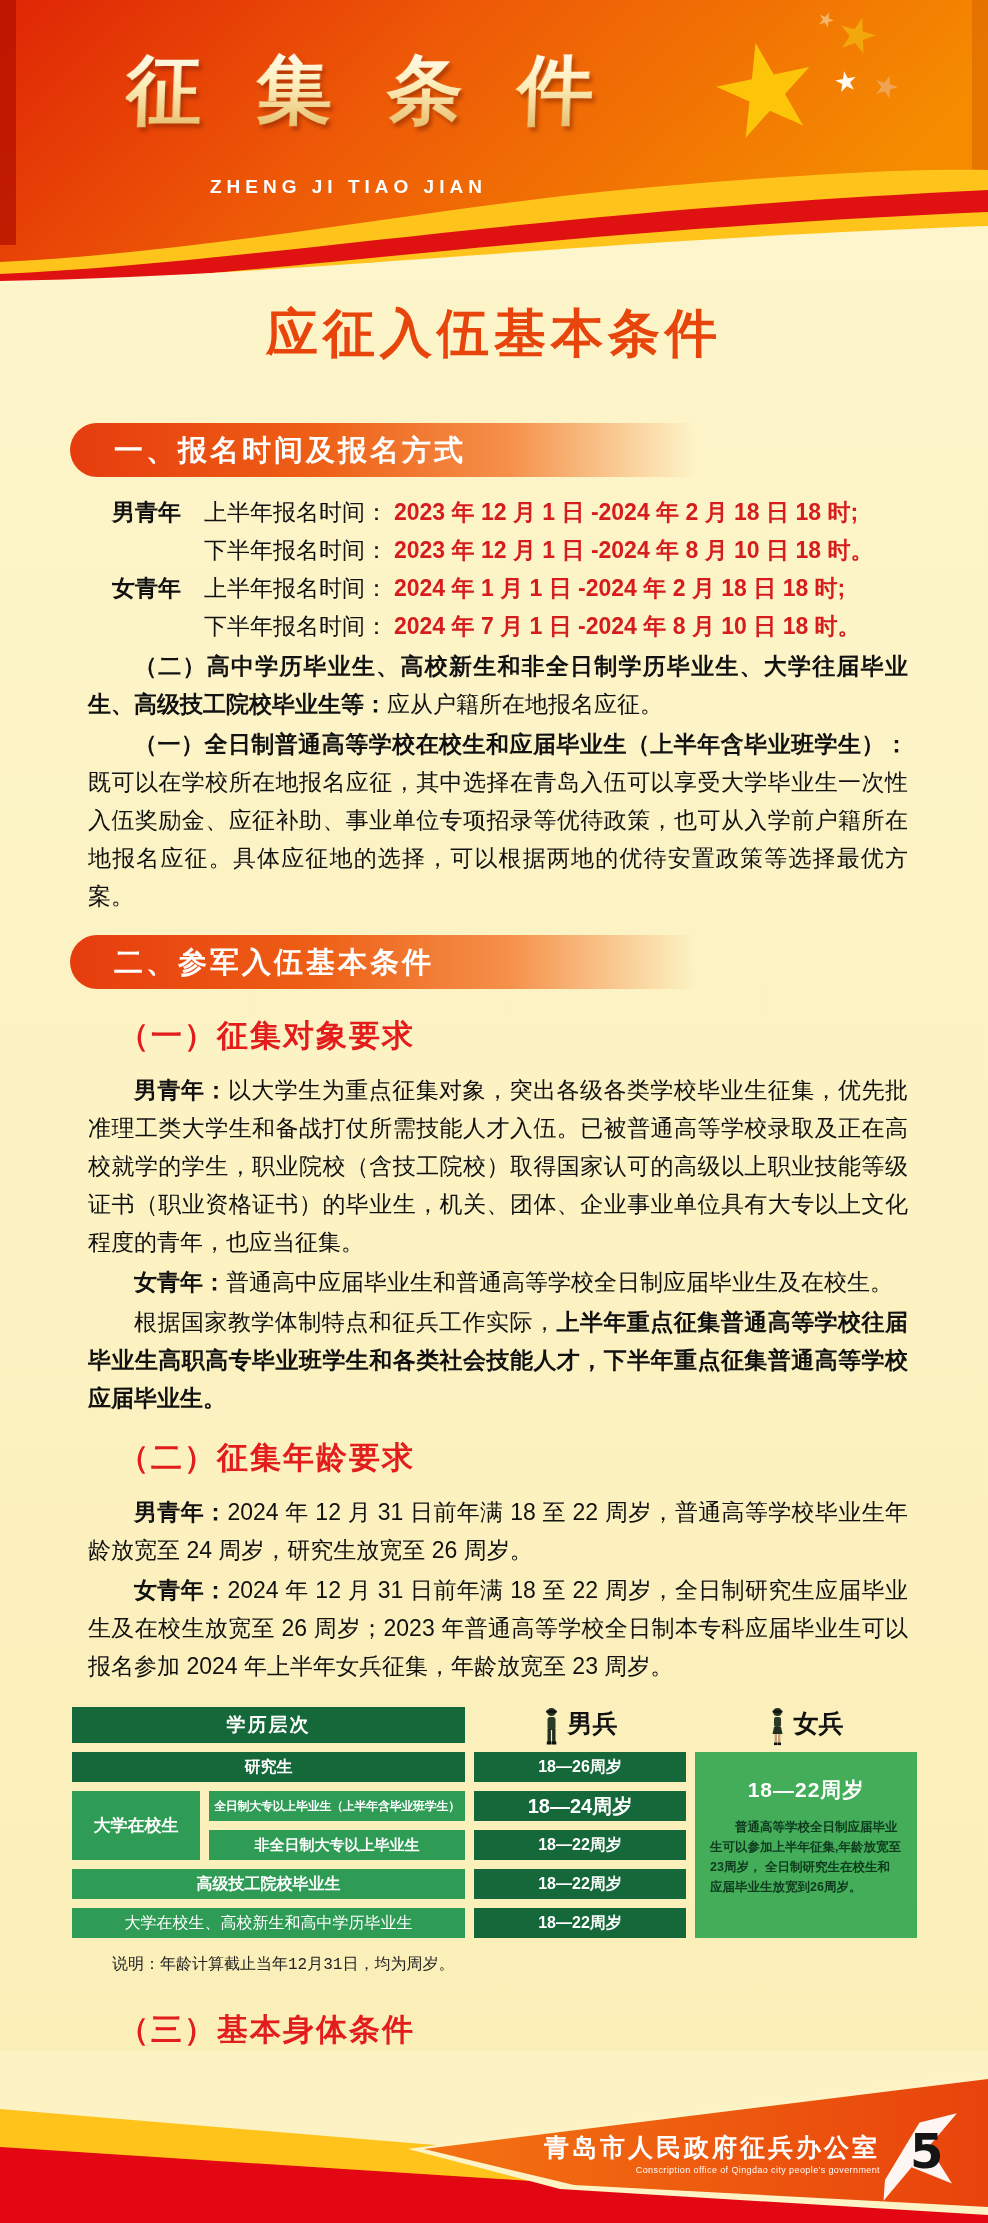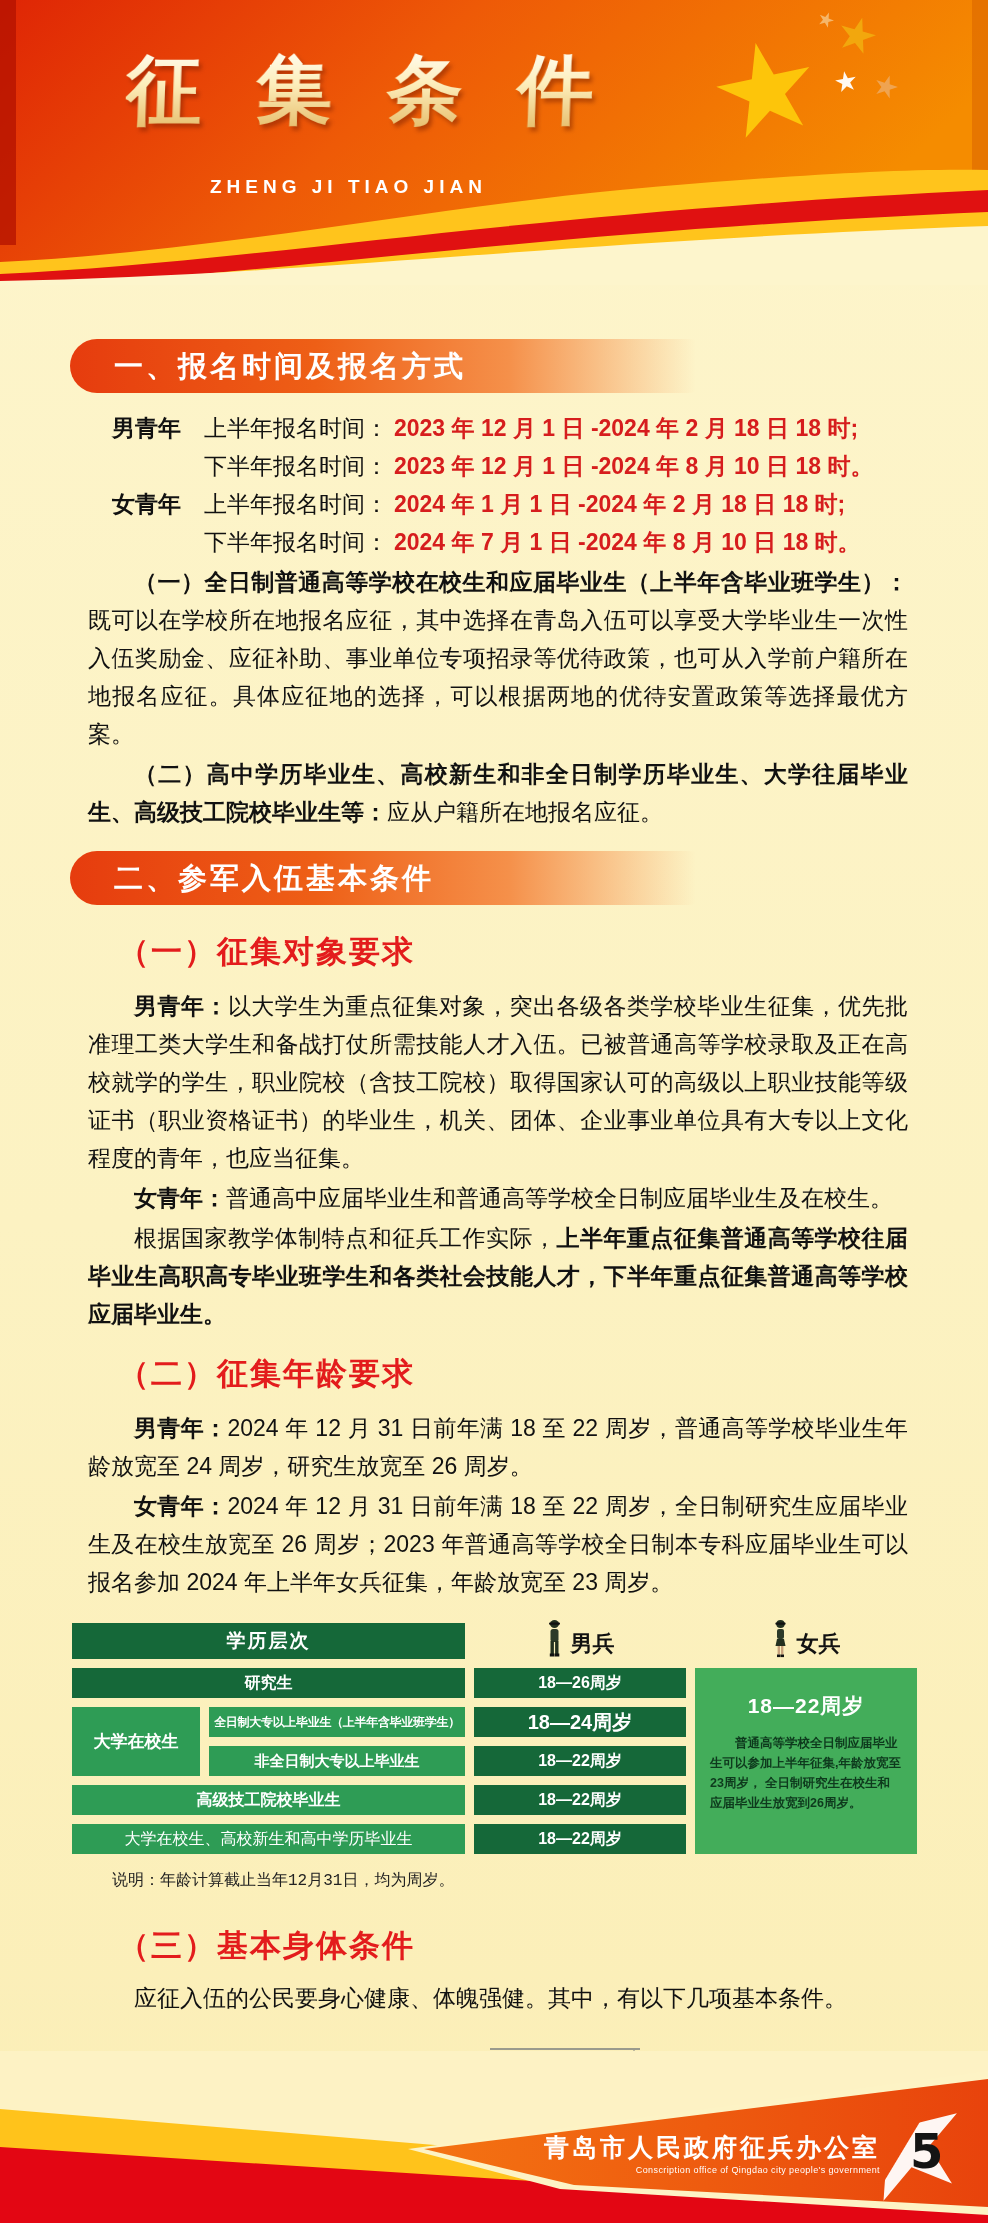--- a/index.html
+++ b/index.html
@@ -42,22 +42,22 @@
   .redhead.tight{margin-top:20px;}
   
   .agetable{margin:22px 0 0 72px;width:846px;display:grid;
     grid-template-columns:128px 256px 212px 222px;
     grid-template-rows:36px 30px 30px 30px 30px 30px;
     column-gap:9px;row-gap:9px;}
   .cell{display:flex;align-items:center;justify-content:center;text-align:center;}
   .c-dark{background:#156839;color:#fff;}
   .c-mid{background:#2e9c55;color:#fff;}
   .hdr-edu{grid-column:1/3;grid-row:1;font-size:19px;font-weight:bold;letter-spacing:2px;}
-  .hdr-sold{background:none;font-size:22px;font-weight:bold;color:#111;
-    display:flex;align-items:flex-end;justify-content:center;gap:8px;overflow:visible;}
+  .hdr-sold{background:none;font-size:25px;font-weight:bold;color:#111;
+    display:flex;align-items:flex-start;justify-content:center;gap:8px;overflow:visible;}
   .hdr-male{grid-column:3;grid-row:1;}
   .hdr-female{grid-column:4;grid-row:1;}
   .r-yjs{grid-column:1/3;grid-row:2;font-size:16px;font-weight:bold;}
   .grp{grid-column:1;grid-row:3/5;font-size:17px;font-weight:bold;}
   .e1{grid-column:2;grid-row:3;font-size:12px;font-weight:bold;white-space:nowrap;letter-spacing:-.3px;}
   .e2{grid-column:2;grid-row:4;font-size:15px;font-weight:bold;}
   .e3{grid-column:1/3;grid-row:5;font-size:16px;font-weight:bold;}
   .e4{grid-column:1/3;grid-row:6;font-size:16px;font-weight:normal;}
   .a1{grid-column:3;grid-row:2;font-size:16px;font-weight:bold;}
   .a2{grid-column:3;grid-row:3;font-size:20px;font-weight:bold;}
@@ -113,20 +113,21 @@
       </g>
 
       <path d="M0,262 C210,252 430,208 620,190 C780,176 900,168 988,170 L988,285 L0,285 Z" fill="#ffc41c"></path>
       <path d="M0,274 C260,262 520,212 988,190 L988,212 C520,232 260,278 0,287 Z" fill="#e01111"></path>
       <path d="M0,281 C300,276 560,241 988,226 L988,285 L0,285 Z" fill="#fdf5cc"></path>
     </svg>
     <div class="brand-title">征 集 条 件</div>
     <div class="brand-sub">ZHENG JI TIAO JIAN</div>
   </div>
 
+  <div class="main-title">应征入伍基本条件</div>
 
   <div class="pill">一、报名时间及报名方式</div>
 
   <div class="signup">
     <div class="srow">
       <span class="swho">男青年</span>
       <span class="slabel">上半年报名时间：</span>
       <span class="sval">2023 年 12 月 1 日 -2024 年 2 月 18 日 18 时;</span>
     </div>
     <div class="srow">
@@ -139,23 +140,23 @@
       <span class="slabel">上半年报名时间：</span>
       <span class="sval">2024 年 1 月 1 日 -2024 年 2 月 18 日 18 时;</span>
     </div>
     <div class="srow">
       <span class="swho"></span>
       <span class="slabel">下半年报名时间：</span>
       <span class="sval">2024 年 7 月 1 日 -2024 年 8 月 10 日 18 时。</span>
     </div>
   </div>
 
+  <p class="para"><span class="lead">（二）高中学历毕业生、高校新生和非全日制学历毕业生、大学往届毕业生、高级技工院校毕业生等：</span><span>应从户籍所在地报名应征。</span></p>
+
   <p class="para"><span class="lead">（一）全日制普通高等学校在校生和应届毕业生（上半年含毕业班学生）：</span><span>既可以在学校所在地报名应征，其中选择在青岛入伍可以享受大学毕业生一次性入伍奖励金、应征补助、事业单位专项招录等优待政策，也可从入学前户籍所在地报名应征。具体应征地的选择，可以根据两地的优待安置政策等选择最优方案。</span></p>
-
-  <p class="para"><span class="lead">（二）高中学历毕业生、高校新生和非全日制学历毕业生、大学往届毕业生、高级技工院校毕业生等：</span><span>应从户籍所在地报名应征。</span></p>
 
   <div class="pill p2">二、参军入伍基本条件</div>
 
   <div class="redhead">（一）征集对象要求</div>
 
   <p class="para" style="margin-top:14px;"><span class="lead">男青年：</span><span>以大学生为重点征集对象，突出各级各类学校毕业生征集，优先批准理工类大学生和备战打仗所需技能人才入伍。已被普通高等学校录取及正在高校就学的学生，职业院校（含技工院校）取得国家认可的高级以上职业技能等级证书（职业资格证书）的毕业生，机关、团体、企业事业单位具有大专以上文化程度的青年，也应当征集。</span></p>
   <p class="para"><span class="lead">女青年：</span><span>普通高中应届毕业生和普通高等学校全日制应届毕业生及在校生。</span></p>
   <p class="para"><span>根据国家教学体制特点和征兵工作实际，</span><span class="b">上半年重点征集普通高等学校往届毕业生高职高专毕业班学生和各类社会技能人才，下半年重点征集普通高等学校应届毕业生。</span></p>
 
   <div class="redhead tight">（二）征集年龄要求</div>

